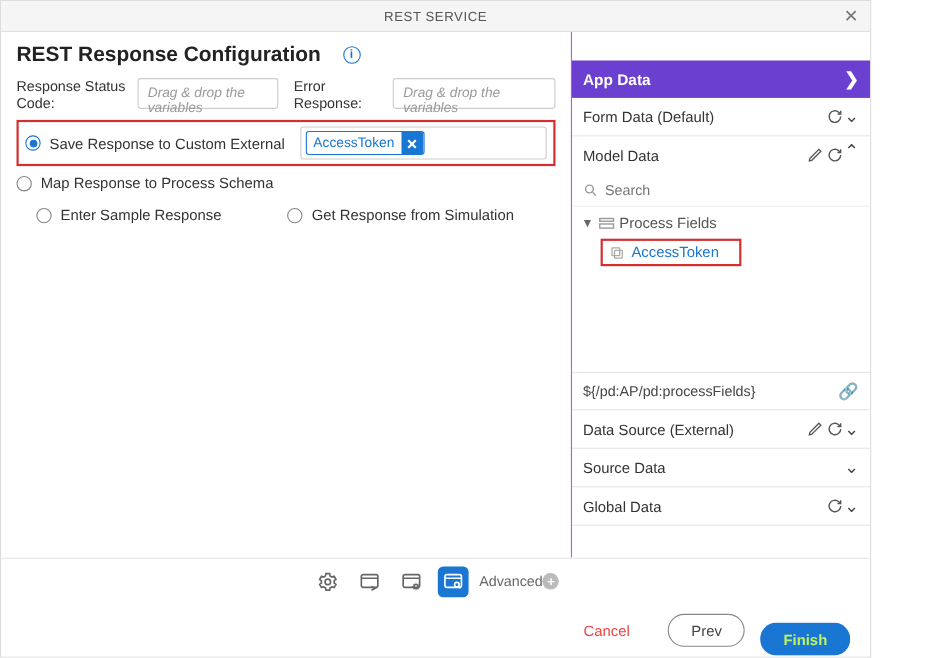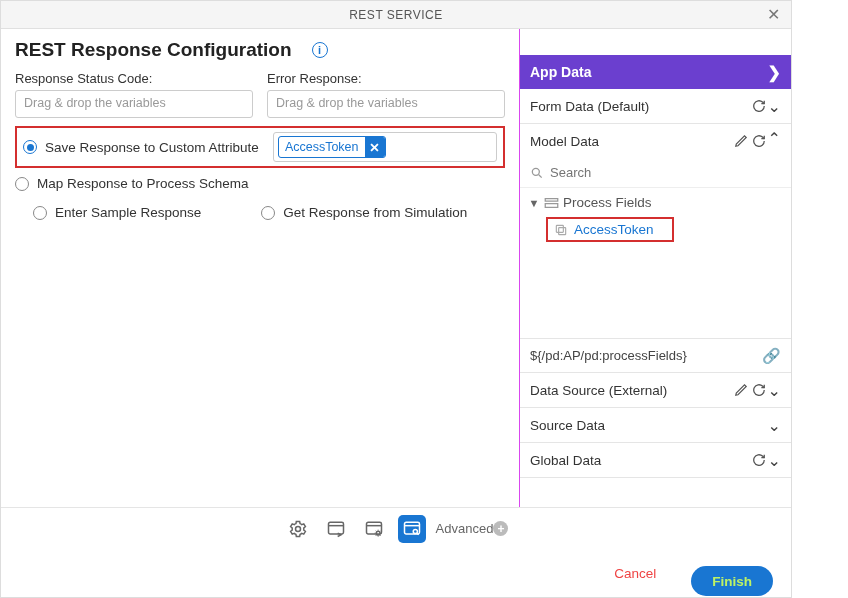--- a/index.html
+++ b/index.html
@@ -69,30 +69,31 @@
     font-size:11px;font-weight:700;
   }
   .form-row {
     display:flex;
     gap: 14px;
     margin-bottom: 8px;
   }
   .field {
     flex:1;
     display:flex;
-    flex-direction:column;
+    flex-direction:row;
     gap:4px;
   }
   .field-label { font-size:13px; color:#333; }
   .drop-input {
     border:1px solid #ccc;
     border-radius:3px;
     padding:5px 8px;
     font-size:12.5px;
     color:#999;
+    font-style:italic;
     height:28px;
     background:#fff;
   }
   .radio-row {
     display:flex;
     align-items:center;
     gap:8px;
     margin-top:4px;
     padding: 4px 0;
   }
@@ -320,21 +321,21 @@
           <span class="field-label">Error Response:</span>
           <div class="drop-input">
             <span>Drag &amp; drop the variables</span>
           </div>
         </div>
       </div>
 
       <div class="highlight-group">
         <div class="radio-row" style="margin-top:0;">
           <span class="radio selected"></span>
-          <span class="radio-label">Save Response to Custom Attribute</span>
+          <span class="radio-label">Save Response to Custom External</span>
         </div>
         <div class="token-box">
           <span class="chip">
             <span class="chip-label">AccessToken</span>
             <span class="chip-x">✕</span>
           </span>
         </div>
       </div>
 
       <div class="radio-row">
@@ -497,16 +498,17 @@
         </svg>
     </span>
     <span class="adv">
       <span>Advanced</span>
       <span class="plus">+</span>
     </span>
   </div>
 
   <div class="footer">
     <span class="btn text">Cancel</span>
+    <span class="btn outline">Prev</span>
     <span class="btn primary">Finish</span>
   </div>
 
 </div>
 
 </body></html>

